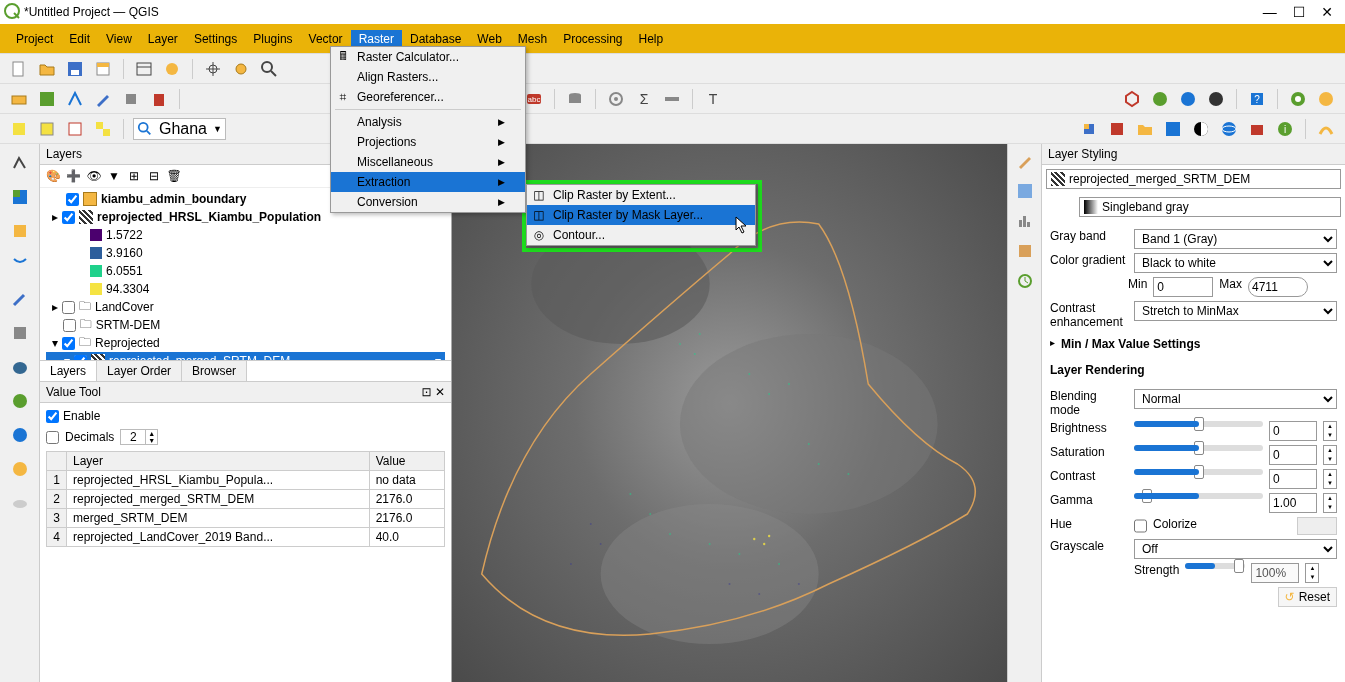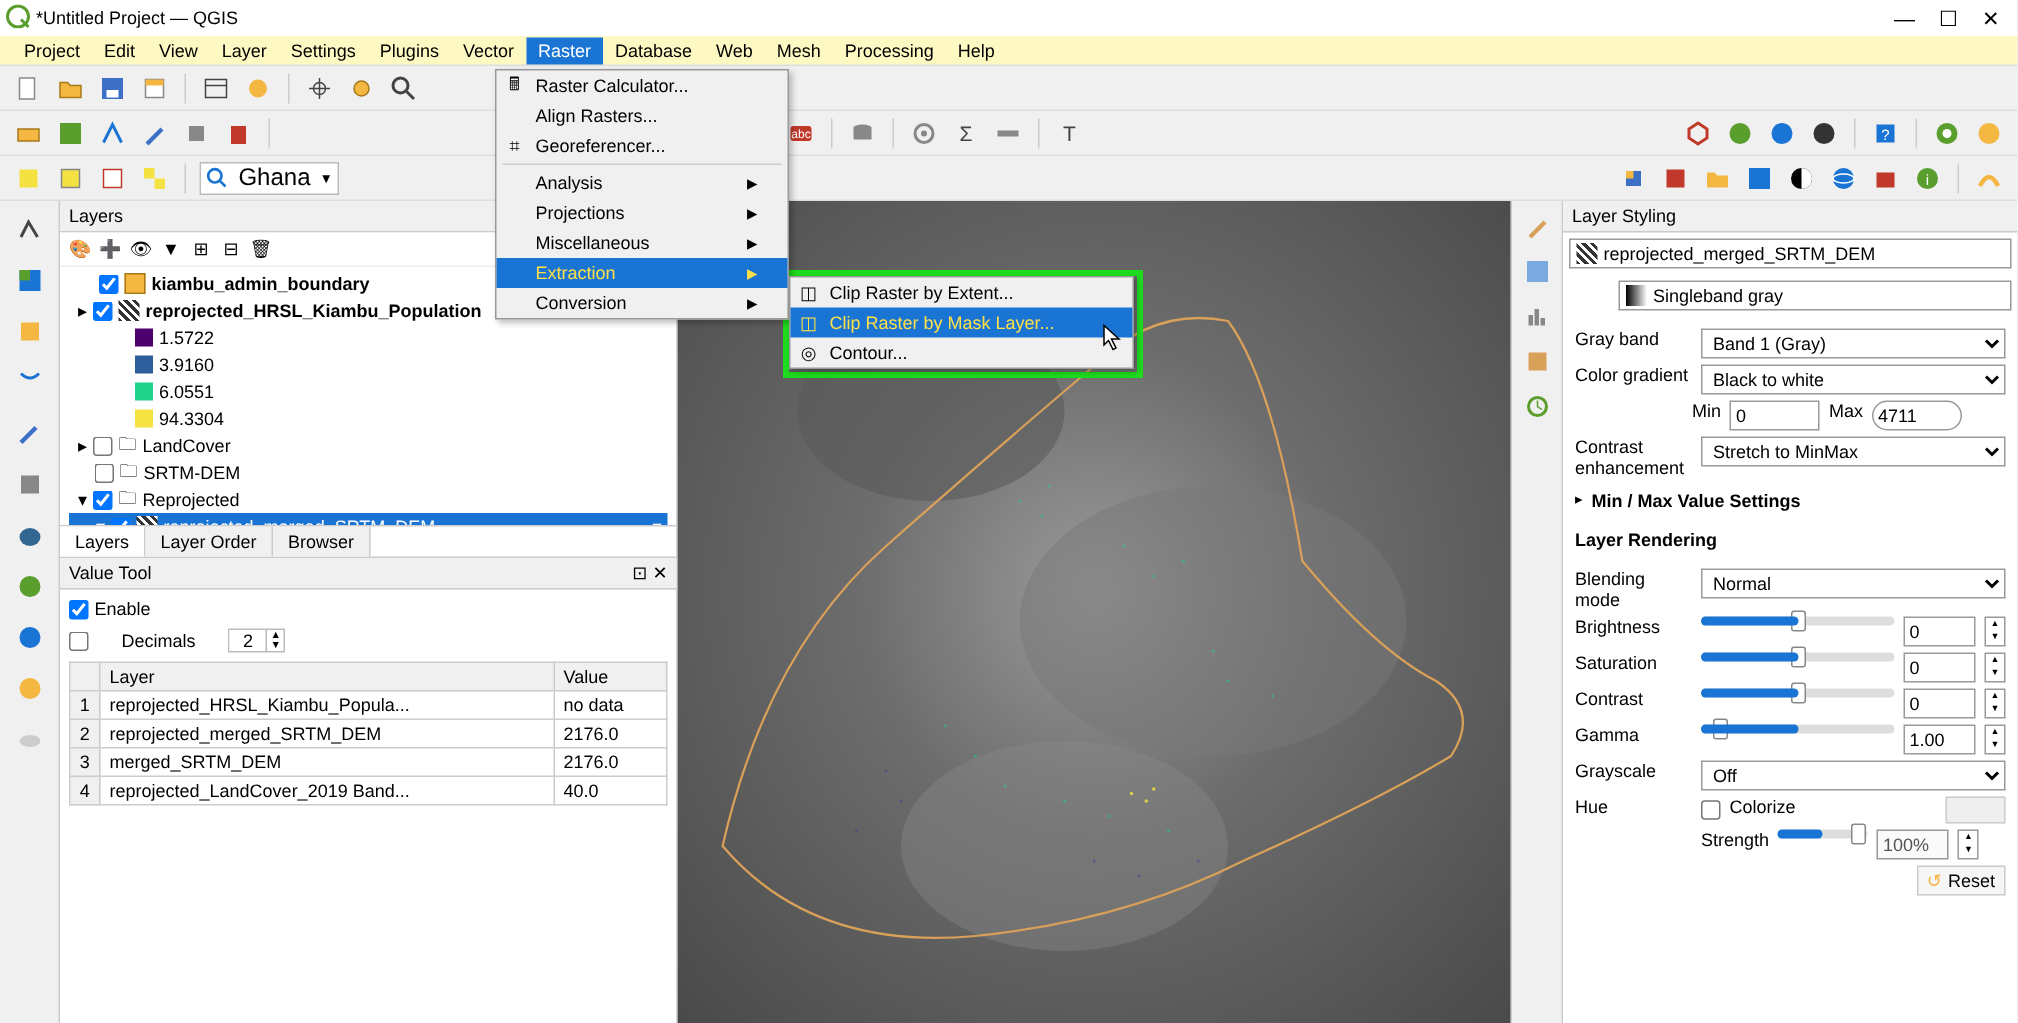--- a/index.html
+++ b/index.html
@@ -3,21 +3,21 @@
 <meta charset="utf-8">
 <style>
   * { box-sizing: border-box; margin: 0; padding: 0; }
   body { font-family: "Segoe UI", Tahoma, sans-serif; font-size: 12px; background: #f0f0f0; color: #000; width: 1345px; height: 682px; overflow: hidden; position: relative; }
   
   .titlebar { height: 24px; display: flex; align-items: center; justify-content: space-between; padding: 0 4px; background: #fff; }
   .titlebar-left { display: flex; align-items: center; gap: 4px; }
   .win-controls { display: flex; gap: 16px; font-size: 14px; padding-right: 8px; }
   .qgis-icon svg { width: 16px; height: 16px; }
   
-  .menubar { height: 20px; display: flex; align-items: center; background: #fef9c3; border-bottom: 1px solid #ddd; padding: 0 8px; }
+  .menubar { height: 30px; display: flex; align-items: center; background: #eab308; border-bottom: 1px solid #ddd; padding: 0 8px; }
   .menubar span { padding: 2px 8px; cursor: default; }
   .menubar span.active { background: #1a74d4; color: #fff; }
   
   .toolbar-row { height: 30px; display: flex; align-items: center; gap: 6px; padding: 2px 8px; background: #f0f0f0; border-bottom: 1px solid #ddd; }
   .tool-btn { width: 22px; height: 22px; display: inline-flex; align-items: center; justify-content: center; border: 1px solid transparent; background: #f0f0f0; }
   .tool-btn svg { width: 18px; height: 18px; }
   .sep { width: 1px; height: 20px; background: #ccc; margin: 0 3px; }
   .combo-ghana { display: flex; align-items: center; border: 1px solid #bbb; background:#fff; height:22px; padding:0 3px; }
   .combo-ghana input { border:none; outline:none; width:60px; font-size:16px;text-align:center; }
   
@@ -65,21 +65,21 @@
   .thumb { position:absolute; width:10px; height:14px; background:#fff; border:1px solid #888; top:-4px; left:50%; margin-left:-5px; border-radius:2px;}
   .numbox { width:48px; border:1px solid #999; font-size:12px; padding:1px 3px; height:20px; }
   .spin-v { width:14px; display:flex; flex-direction:column; border:1px solid #999; height:20px;}
   .spin-v span { flex:1; font-size:6px; text-align:center; line-height:8px;}
   .section-head { font-weight:bold; padding:4px 8px; font-size:12px;}
   .reset-btn { display:inline-flex; align-items:center; gap:4px; border:1px solid #ccc; padding:2px 6px; background:#f6f6f6; font-size:12px;}
   
   
   .dropdown { position:absolute; background:#f0f0f0; border:1px solid #999; box-shadow:2px 2px 4px rgba(0,0,0,0.25); font-size:12px; z-index:100; }
   .dropdown .item { padding:3px 20px 3px 26px; position:relative; white-space:nowrap; display:flex; justify-content:space-between; align-items:center;}
-  .dropdown .item.hov { background:#1a74d4; color:#fde047; }
+  .dropdown .item.hov { background:#1a74d4; color:#000000; }
   .dropdown .item .ic { position:absolute; left:4px; top:2px; width:16px; height:16px; display:flex; align-items:center; justify-content:center;}
   .dropdown .sep { height:1px; background:#ccc; margin:2px 4px; width:auto;}
   .submenu-arrow { font-size:9px; margin-left:20px; }
   .green-box { position:absolute; border:4px solid #1edb1e; z-index:99; pointer-events:none;}
   
   .cursor { position:absolute; width:14px; height:18px; z-index:200; }
 </style>
 </head>
 <body>
 
@@ -480,21 +480,21 @@
 
     <div class="value-tool-head">
       <span>Value Tool</span>
       <span><span>⊡</span> <span>✕</span></span>
     </div>
     <div class="vt-body">
       <label>
           <input type="checkbox" checked="" style=""> 
           <span>Enable</span>
         </label>
-      <div style="display:flex;align-items:center;gap:22px;margin:6px 0;">
+      <div style="display:flex;align-items:center;gap:6px;margin:6px 0;">
         <input type="checkbox" style="">
         <span>Decimals</span>
         <span class="spin">
             <input value="2" style="">
             <span class="spin-btns">
               <span>▲</span>
               <span>▼</span>
             </span>
           </span>
       </div>
@@ -686,28 +686,28 @@
           <div class="slider">
             <div class="thumb" style="left:10%"></div>
           </div>
           <input class="numbox" value="1.00" style="">
           <div class="spin-v">
             <span>▲</span>
             <span>▼</span>
           </div>
         </div>
       <div class="rp-row">
-          <label>Grayscale</label>
-          <select><option>Off</option></select>
-        </div>
-      <div class="rp-row">
           <label>Hue</label>
           <input type="checkbox" style="">
           <span>Colorize</span>
           <span style="width:40px;height:18px;border:1px solid #ccc;background:#eee;margin-left:auto"></span>
+        </div>
+      <div class="rp-row">
+          <label>Grayscale</label>
+          <select><option>Off</option></select>
         </div>
       <div class="rp-row">
           <label></label>
           <span>Strength</span>
           <div class="slider" style="flex:0 0 60px">
             <div class="thumb" style="left:90%"></div>
           </div>
           <input class="numbox" disabled="" value="100%" style="">
           <div class="spin-v">
             <span>▲</span>

